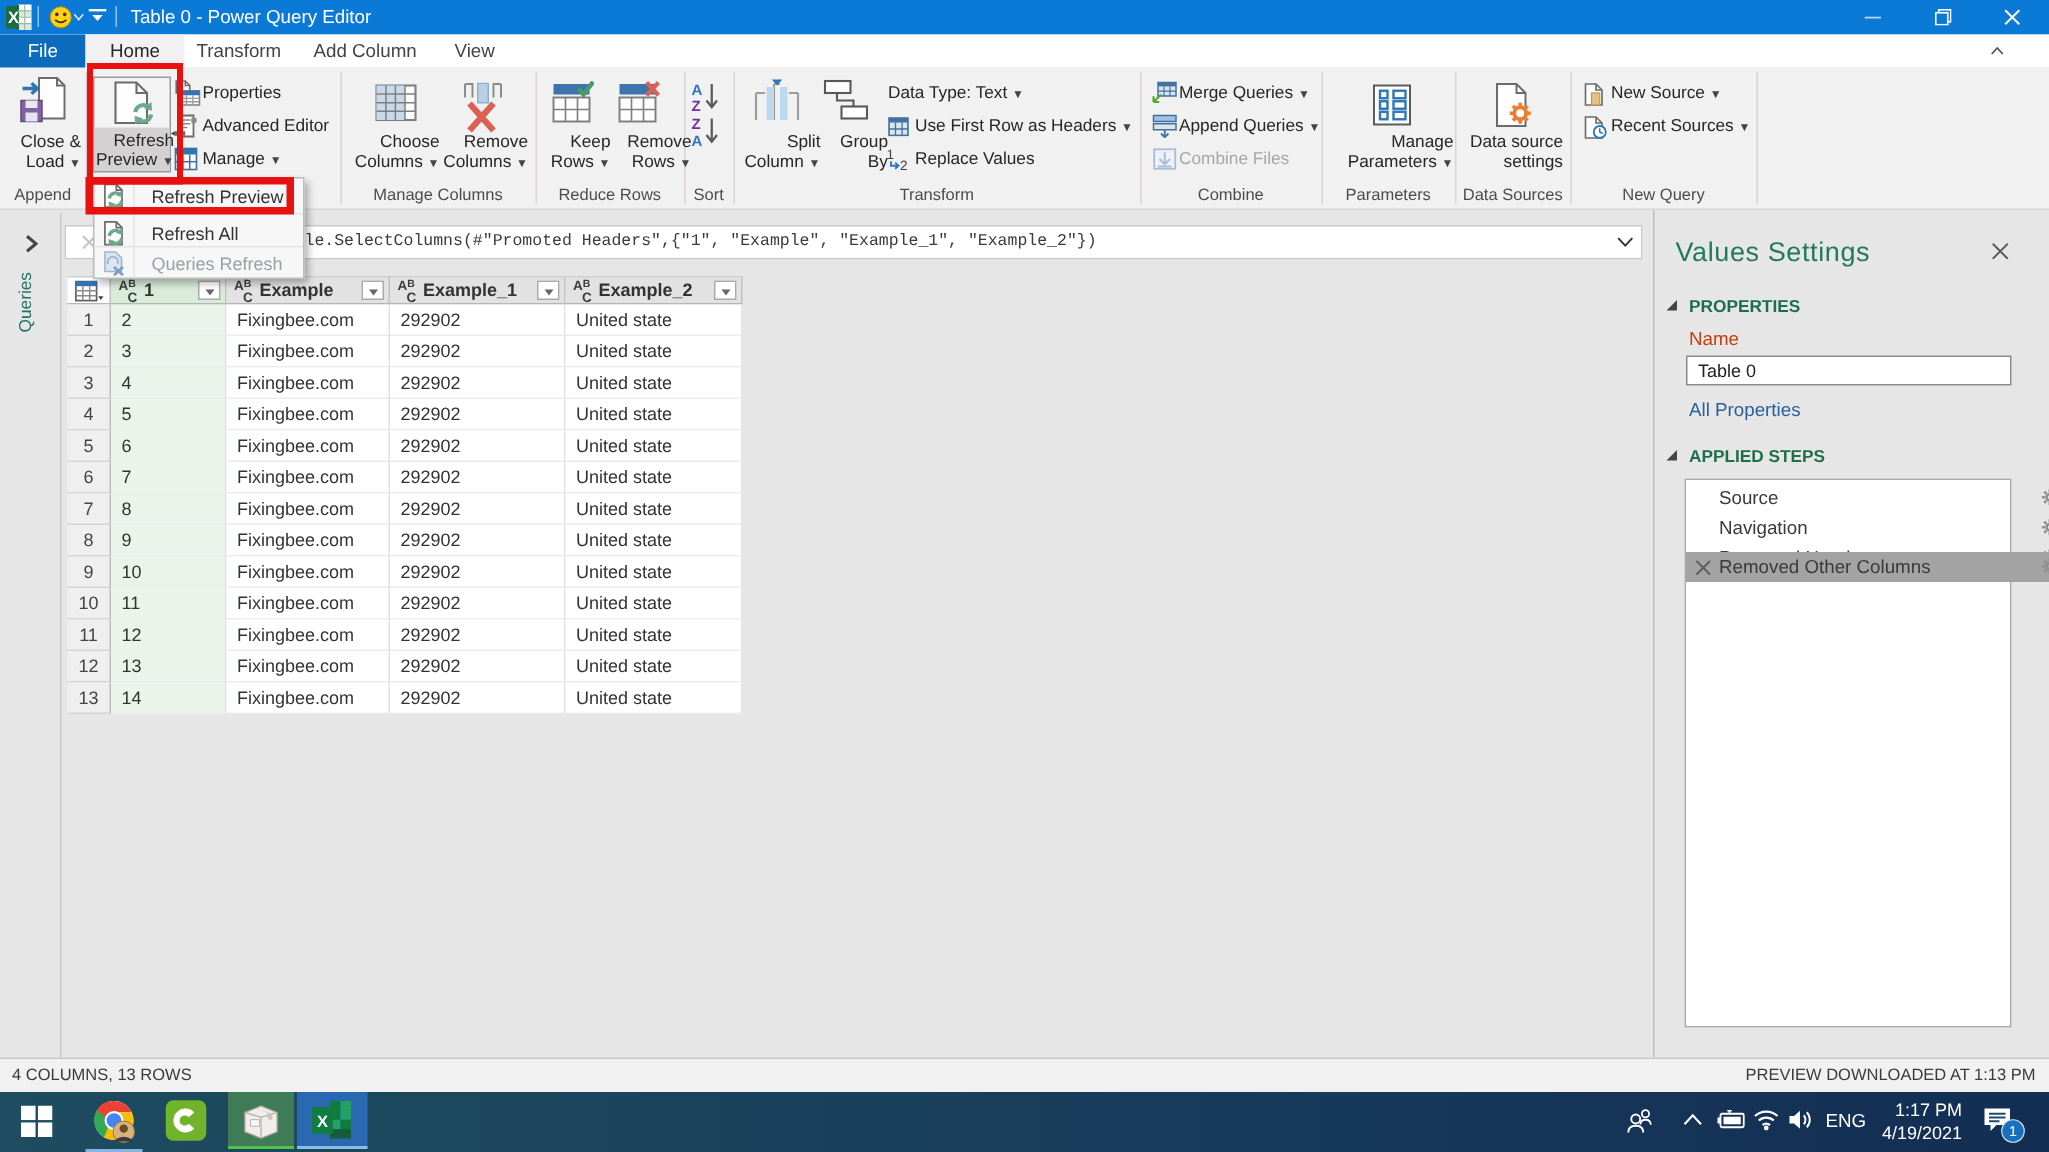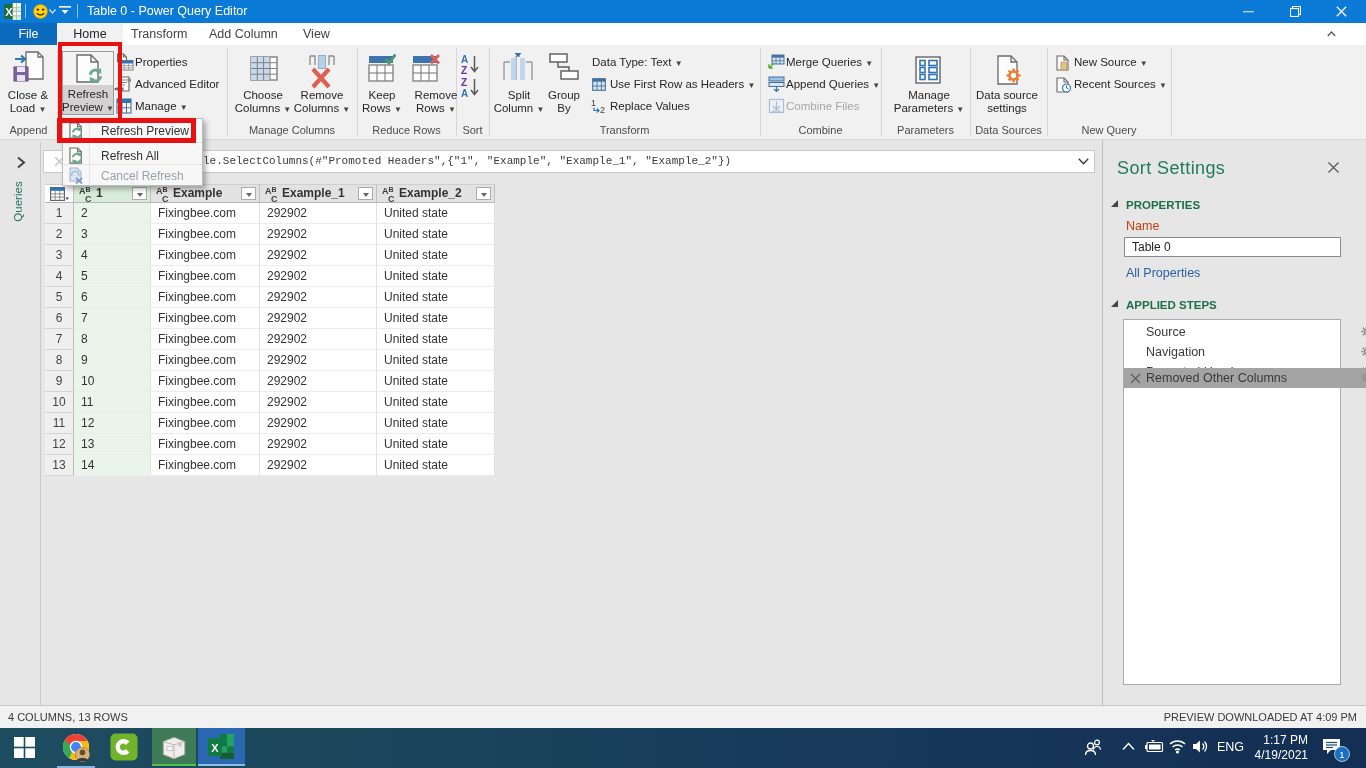--- a/index.html
+++ b/index.html
@@ -13,21 +13,21 @@
 
 #tabrow { position:absolute; left:0; top:23px; width:1366px; height:22px; background:#ffffff; }
 .tab { position:absolute; top:0; height:36px; line-height:22px; font-size:12.5px; color:#444; }
 #tab-file { left:0; width:57px; background:#0c6bbd; color:#fff; text-align:center; }
 #tab-home { left:57px; width:66px; background:#f2f1f1; color:#262626; text-align:center; }
 
 #ribbon { position:absolute; left:0; top:45px; width:1366px; height:95px; background:#f2f1f1; border-bottom:1px solid #d8d6d6; }
 .gsep { position:absolute; top:3px; width:1px; height:88px; background:#d9d5d5; }
 .glabel { position:absolute; top:78px; height:14px; line-height:14px; font-size:11px; color:#4c4c4c; text-align:center; }
 .rtext { position:absolute; font-size:11.5px; color:#262626; height:14px; line-height:14px; }
-.biglabel { position:absolute; font-size:11.5px; color:#262626; text-align:center; line-height:13px; }
+.biglabel { position:absolute; font-size:11.5px; color:#262626; text-align:right; line-height:13px; }
 .dar { font-size:8px; color:#444; }
 
 #content { position:absolute; left:0; top:140px; width:1366px; height:565px; background:#e6e6e6; }
 #sidebarline { position:absolute; left:40px; top:142px; width:1px; height:563px; background:#c9c9c9; }
 #panelline { position:absolute; left:1102px; top:140px; width:1px; height:565px; background:#bdbdbd; }
 
 #fbar { position:absolute; left:43px; top:150px; width:1052px; height:23px; background:#fff; border:1px solid #c9c9c9; }
 #ftext { position:absolute; left:203px; top:155px; font-family:"Liberation Mono", monospace; font-size:11px; color:#3b3b3b; white-space:pre; }
 
 #tbl { position:absolute; left:45px; top:184px; }
@@ -489,21 +489,21 @@
     </div>
 <div class="abs" style="left:0;top:271px;width:450px;height:21px">
       <div class="rn" style="left:0px;top:0px">13</div>
       <div class="dc sel" style="left:29px;top:0px;width:77px">14</div>
       <div class="dc" style="left:106px;top:0px;width:109px">Fixingbee.com</div>
       <div class="dc" style="left:215px;top:0px;width:117px">292902</div>
       <div class="dc" style="left:332px;top:0px;width:118px">United state</div>
     </div>
 </div>
 <div id="qsettings">
-  <div class="abs qs-green" style="left:1117px;top:158px;font-size:18px;letter-spacing:0.4px">Sort Settings</div>
+  <div class="abs qs-green" style="left:1117px;top:158px;font-size:18px;letter-spacing:0.4px">Values Settings</div>
   <svg class="abs" style="left:1327px;top:161px" width="13" height="13" viewBox="0 0 13 13">
       <path d="M1.5 1.5 L11.5 11.5 M11.5 1.5 L1.5 11.5" stroke="#5a5a5a" stroke-width="1.3"></path>
     </svg>
   <div class="abs" style="left:1111px;top:200px;width:0;height:0;border-right:7px solid #444;border-top:7px solid transparent"></div>
   <div class="abs" style="left:1126px;top:199px;font-size:11.5px;font-weight:bold;color:#1e6e4e">PROPERTIES</div>
   <div class="abs" style="left:1126px;top:219px;font-size:12.5px;color:#c2410c">Name</div>
   <div class="abs" style="left:1124px;top:237px;width:217px;height:20px;background:#fff;border:1px solid #8a8a8a"></div>
   <div class="abs" style="left:1132px;top:240px;font-size:12px;color:#222">Table 0</div>
   <div class="abs" style="left:1126px;top:266px;font-size:12.5px;color:#295f9e">All Properties</div>
   <div class="abs" style="left:1111px;top:300px;width:0;height:0;border-right:7px solid #444;border-top:7px solid transparent"></div>
@@ -521,21 +521,21 @@
   <div class="step" style="top:368px;background:#a3a3a3">
     <svg class="abs" style="left:6px;top:5px" width="11" height="11" viewBox="0 0 11 11">
         <path d="M1 1 L10 10 M10 1 L1 10" stroke="#5f5f5f" stroke-width="1.4"></path>
       </svg>
     Removed Other Columns<svg class="gear" width="11" height="11" viewBox="0 0 11 11">
         <use href="#gear8"></use>
       </svg></div>
 </div>
 <div id="statusbar">
   <div class="abs" style="left:8px;top:5px">4 COLUMNS, 13 ROWS</div>
-  <div class="abs" style="right:9px;top:5px">PREVIEW DOWNLOADED AT 4:09 PM</div>
+  <div class="abs" style="right:9px;top:5px">PREVIEW DOWNLOADED AT 1:13 PM</div>
 </div>
 <div id="sidebar">
   <svg class="abs" style="left:16px;top:156px" width="10" height="13" viewBox="0 0 10 13">
       <path d="M2 1.5 L8 6.5 L2 11.5" fill="none" stroke="#444" stroke-width="2"></path>
     </svg>
   <div class="abs" style="left:-16px;top:194px;width:70px;height:15px;transform:rotate(-90deg);text-align:center;font-size:11.5px;color:#28735f">Queries</div>
 </div>
 <div id="taskbar">
   <svg class="abs" style="left:14px;top:9px" width="21" height="21" viewBox="0 0 21 21">
     <rect x="0" y="0" width="9.7" height="9.7" fill="#fff"></rect>
@@ -645,16 +645,16 @@
   <svg class="abs" style="left:8px;top:33px" width="12" height="12" viewBox="0 0 13.5 13.5">
       <use href="#refr"></use>
     </svg>
   <div class="mitem" style="top:30px">Refresh All</div>
   <div class="abs" style="left:1px;top:45px;width:138px;height:1px;background:#e3e3e3"></div>
   <svg class="abs" style="left:6px;top:48px" width="15" height="17" viewBox="0 0 15 17">
     <path d="M1 1 L8 1 L12 5 L12 14 L1 14 Z" fill="#dce6f1" stroke="#9fb8d1" stroke-width="1.1"></path>
     <path d="M3 9 A3.5 3.5 0 1 1 9.5 9" fill="none" stroke="#9fb8d1" stroke-width="1.3"></path>
     <path d="M7 11 L13 16.5 M13 11 L7 16.5" stroke="#7f9cc1" stroke-width="1.8"></path>
   </svg>
-  <div class="mitem" style="top:50px;color:#9aa0a6">Cancel Refresh</div>
+  <div class="mitem" style="top:50px;color:#9aa0a6">Queries Refresh</div>
 </div>
 <div id="red1"></div>
 <div id="red2"></div>
 
 </body></html>

